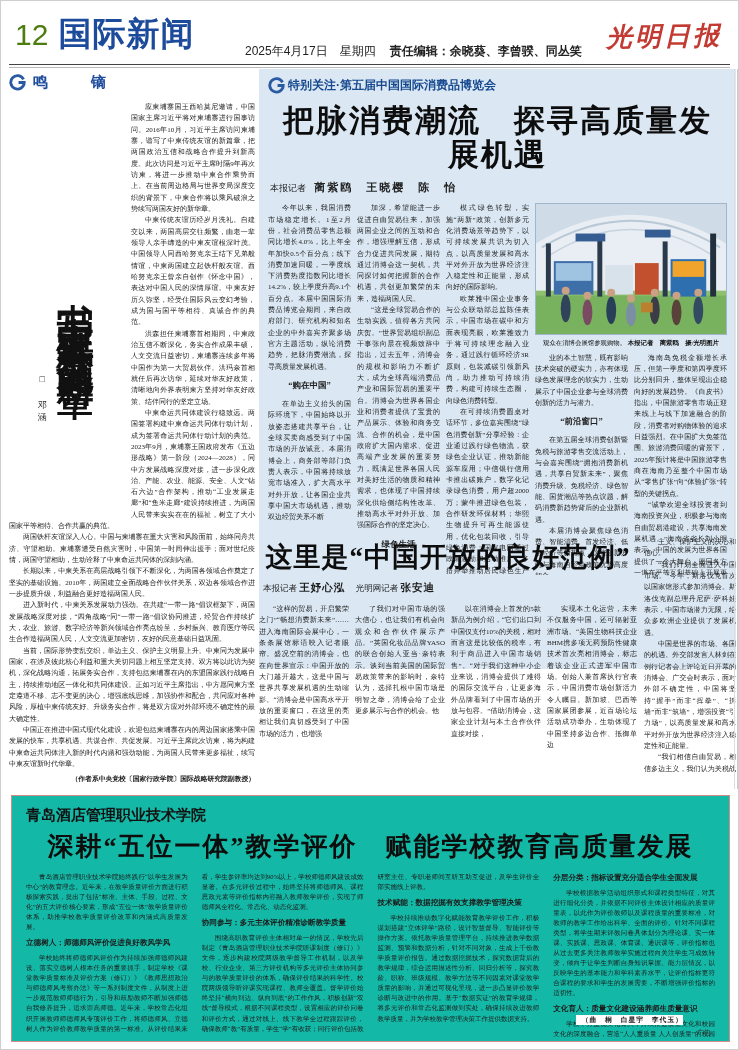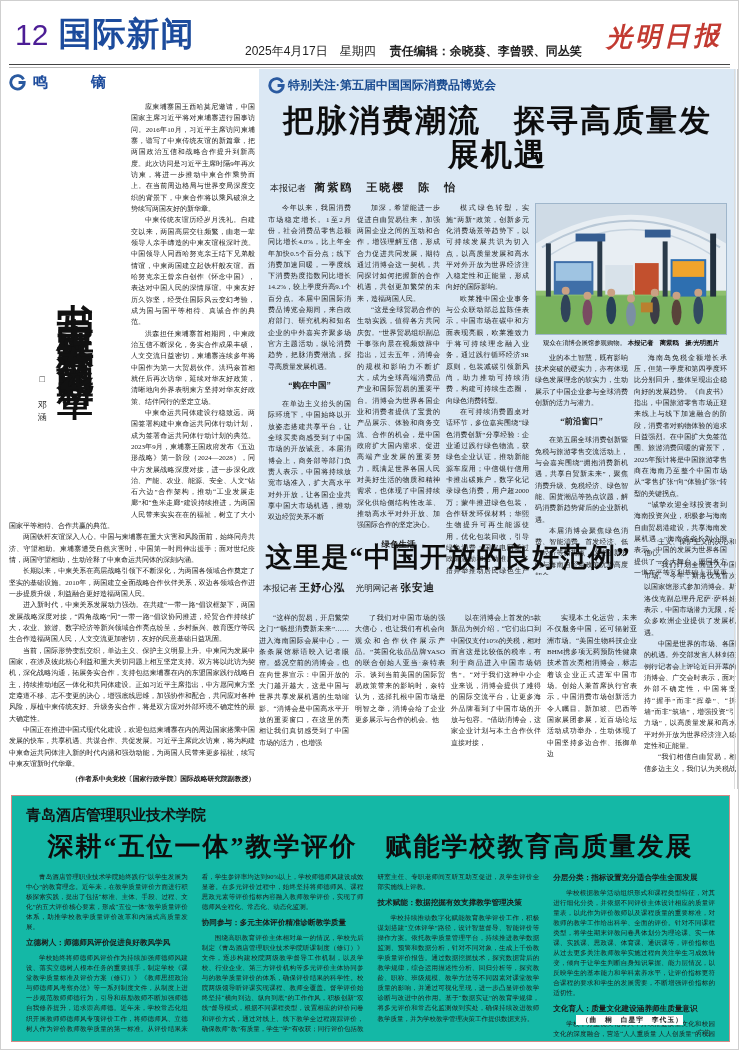--- a/index.html
+++ b/index.html
@@ -4,21 +4,21 @@
 <style>
   * { margin:0; padding:0; box-sizing:border-box; }
   html,body { background:#e9e9e9; }
   body { font-family:"Liberation Serif","DejaVu Serif",serif; color:#1c1c1c; }
   .page { position:relative; width:739px; height:1050px; margin:0 auto; background:#ffffff;
           border:1px solid #cfcfcf; overflow:hidden; }
 
   
   .hdr { position:absolute; left:14px; top:16px; right:12px; height:44px; }
   .hdr-left { position:absolute; left:0; top:0; display:flex; align-items:flex-end; gap:10px; }
-  .pageno { font-size:30px; font-family:"Liberation Sans","DejaVu Sans",sans-serif; color:#4c1d95; line-height:1; }
+  .pageno { font-size:30px; font-family:"Liberation Sans","DejaVu Sans",sans-serif; color:#4d7c0f; line-height:1; }
   .section-title { font-size:33px; font-weight:900; color:#1c4b9c; line-height:1;
                    font-family:"Liberation Sans","DejaVu Sans",sans-serif; letter-spacing:1px; }
   .dateline { position:absolute; left:230px; top:26px; font-size:12px; color:#222;
               font-family:"Liberation Sans","DejaVu Sans",sans-serif; white-space:nowrap; }
   .dateline b { margin-left:14px; font-weight:bold; }
   .masthead { position:absolute; right:4px; top:2px; font-size:26px; font-weight:bold; font-style:italic;
               color:#c23a31; letter-spacing:3px; transform:rotate(-1deg); }
   .hdr-rule { position:absolute; left:8px; right:8px; top:63px; border-top:1.5px solid #444; }
   .hdr-rule2 { position:absolute; left:8px; right:8px; top:66px; border-top:0.5px solid #bbb; }
 
@@ -58,21 +58,21 @@
   .caption b { font-weight:bold; }
   .rb-cols { display:flex; gap:6px; flex:1; overflow:hidden; }
   .rb-col { flex:1 1 0; }
 
   
   .open-art { position:absolute; left:258px; top:536px; width:477px; height:236px; overflow:hidden;
               display:flex; gap:7px; }
   .open-main { flex:1 1 auto; }
   .open-headline { font-size:27px; font-weight:900; letter-spacing:1px; color:#0d0d0d;
                    text-align:center; margin:2px 0 6px; }
-  .open-byline { font-size:8.5px; margin:0 4px 18px; }
+  .open-byline { font-size:8.5px; margin:0 4px 9px; }
   .open-byline .names { font-size:10.5px; font-weight:bold; letter-spacing:1px; }
   .open-cols { display:flex; gap:6px; height:158px; overflow:hidden; }
   .open-col { flex:1 1 0; }
   .open-c5 { flex:0 0 92px; height:100%; overflow:hidden; }
 
   
   .ad-box { position:absolute; left:10px; top:794px; width:719px; height:247px;
             border:1.5px solid #d48a86; background:#14b8a6; padding:8px 14px; overflow:hidden; }
   .ad-kicker { font-size:15px; font-weight:900; color:#111;
                font-family:"Liberation Sans","DejaVu Sans",sans-serif; margin:2px 0 4px; }

